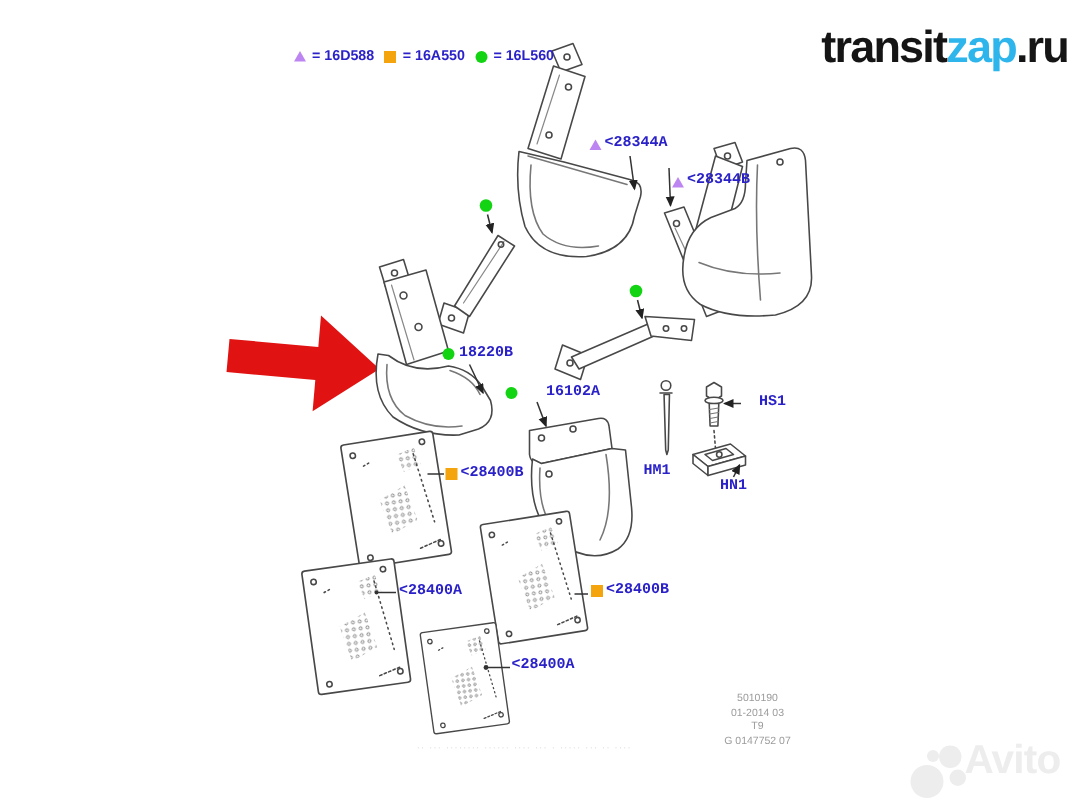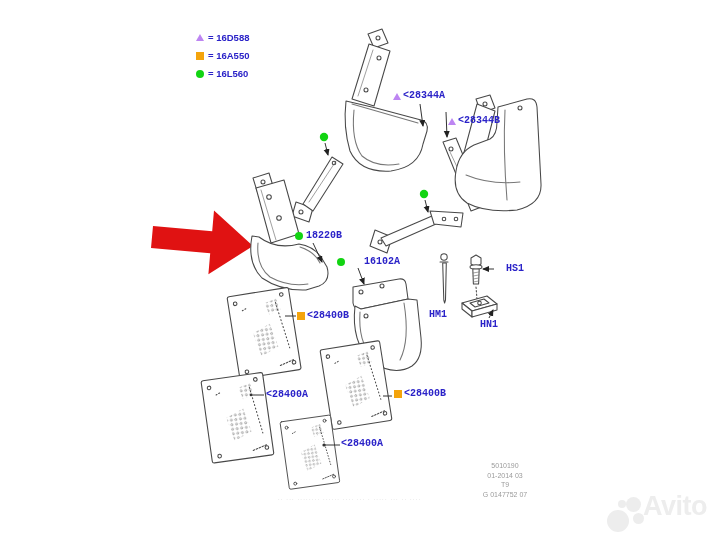--- a/index.html
+++ b/index.html
@@ -1,21 +1,21 @@
 <!DOCTYPE html>
 <html><head>
 <meta charset="utf-8">
 <style>
   html,body { margin:0; padding:0; background:#fff; }
   .stage { position:relative; width:720px; height:540px; background:#ffffff; overflow:hidden;
            font-family:"Liberation Sans", sans-serif; }
   svg.art { position:absolute; left:0; top:0; }
 
   
-  .legend { position:absolute; left:196px; top:32px; display:flex; flex-direction:column; gap:7px;
+  .legend { position:absolute; left:196px; top:32px; display:flex; flex-direction:row; gap:7px;
             font-weight:bold; font-size:9.5px; color:#2a22c8; }
   .legend .row { display:flex; align-items:center; gap:4px; }
 
   
   .tri { width:0; height:0; border-left:4.5px solid transparent; border-right:4.5px solid transparent;
          border-bottom:7.5px solid #bd85f2; display:inline-block; }
   .sq  { width:8px; height:8px; background:#f4a40c; display:inline-block; }
   .dot { width:8px; height:8px; border-radius:50%; background:#12d412; display:inline-block; }
 
   
@@ -199,20 +199,21 @@
     <div class="row">
       <span class="sq"></span>
       <span>= 16A550</span>
     </div>
     <div class="row">
       <span class="dot"></span>
       <span>= 16L560</span>
     </div>
   </div>
 
+  <div class="logo"><span>transit</span><span class="zap">zap</span><span>.ru</span></div>
 
   <div class="callout" style="left:393px;top:90px">
     <span class="tri"></span>
     <span>&lt;28344A</span>
   </div>
   <div class="callout" style="left:448px;top:115px">
     <span class="tri"></span>
     <span>&lt;28344B</span>
   </div>
   <div class="callout" style="left:295px;top:230px;gap:3px">

